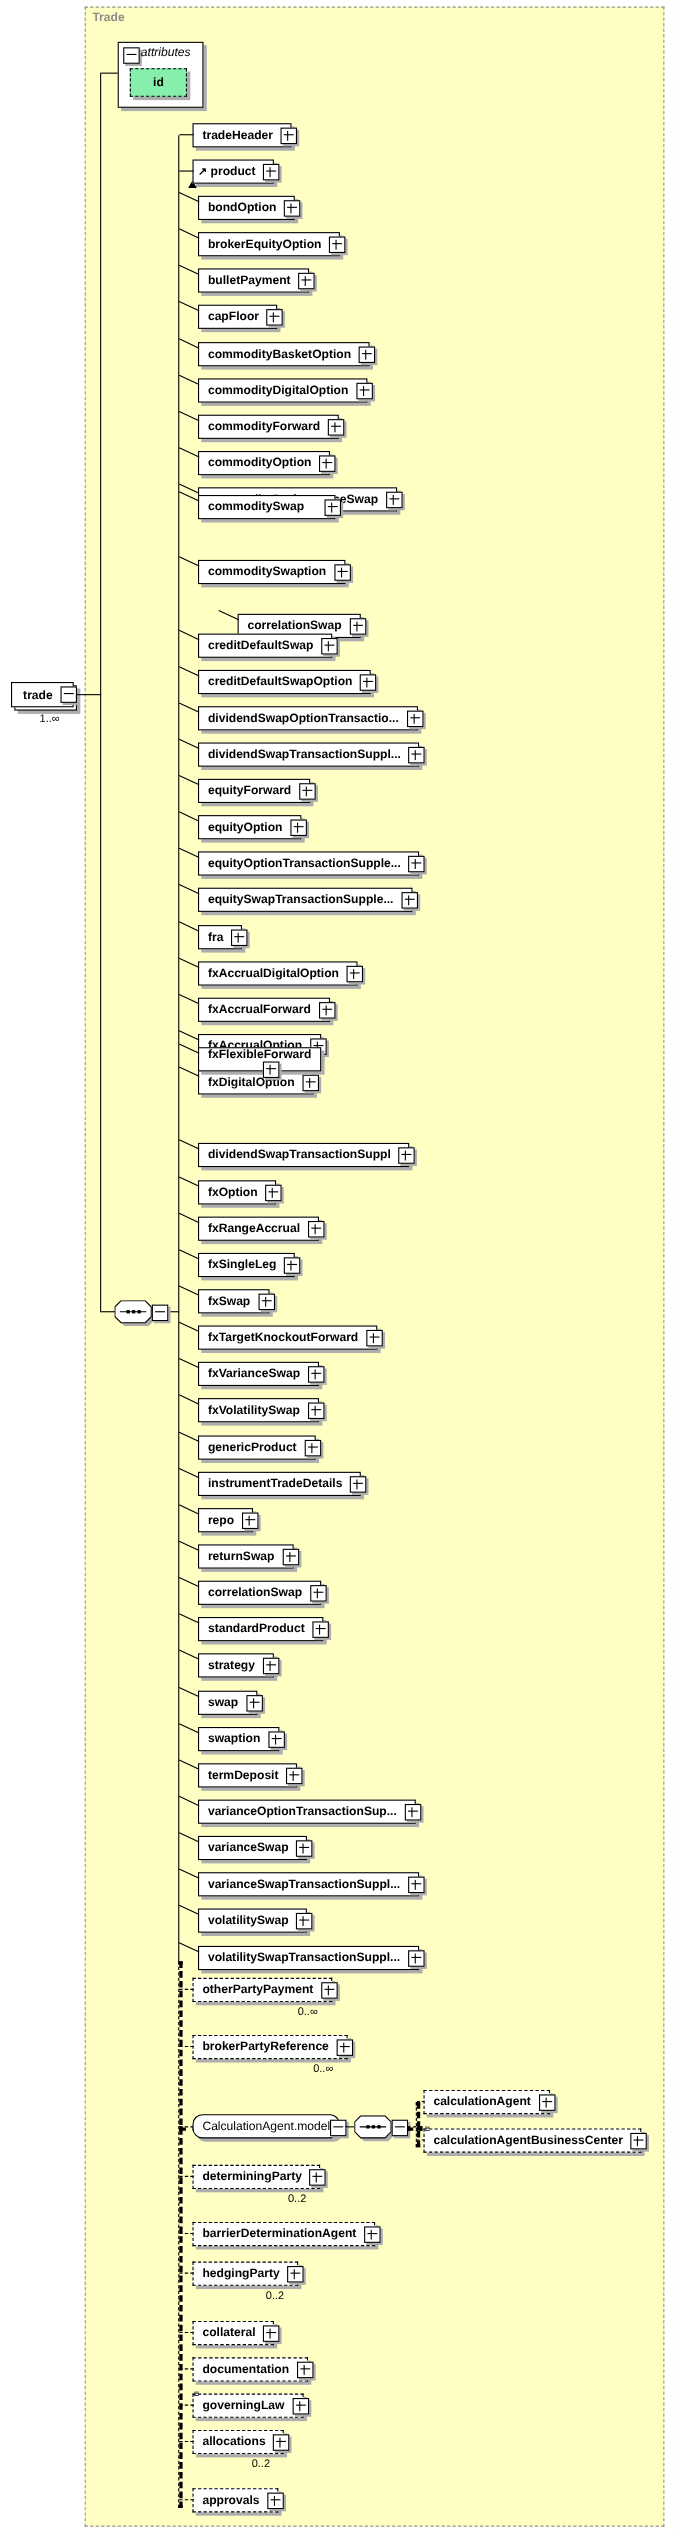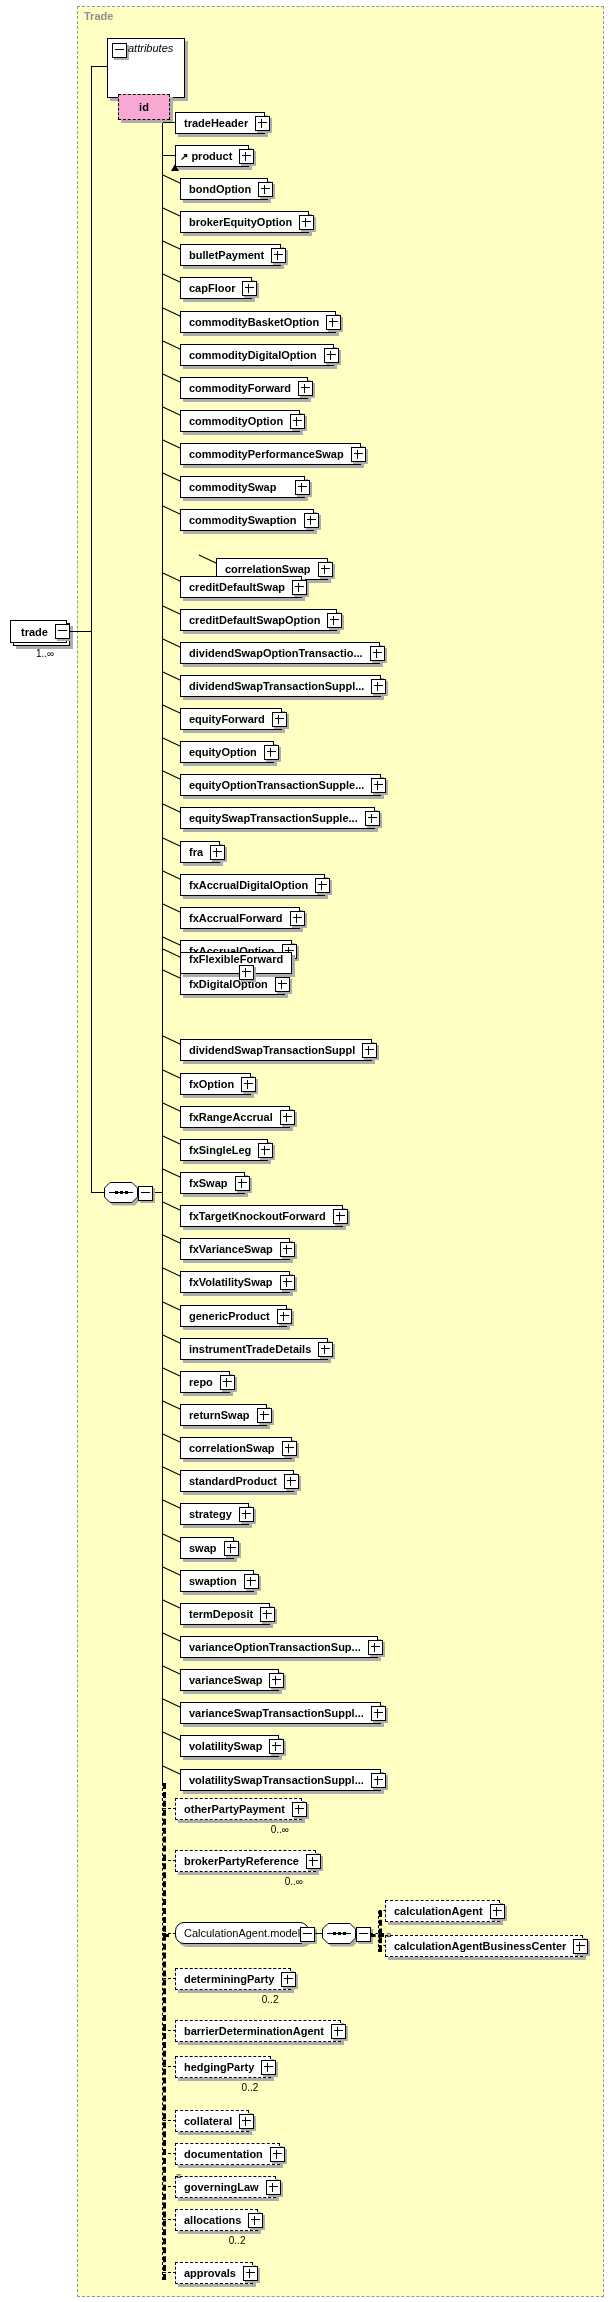--- a/index.html
+++ b/index.html
@@ -40,24 +40,24 @@
   
   .expander{position:relative;width:13px;height:13px;border:1px solid #000;background:#fff;
         margin-left:7px;margin-right:-14px;box-shadow:2px 2px 0 var(--shadow);flex:none;}
   .expander::before{content:"";position:absolute;left:2px;right:2px;top:5px;height:1px;background:#000;}
   .expander.plus::after{content:"";position:absolute;top:2px;bottom:2px;left:5px;width:1px;background:#000;}
   .expander.abs{position:absolute;margin:0;}
   
   .attrs-box{position:absolute;left:107px;top:38px;width:76px;height:58px;background:#fff;
         border:1px solid #000;box-shadow:3px 3px 0 var(--shadow);}
   .attrs-label{position:absolute;left:128px;top:42px;font-size:11px;font-style:italic;color:#000;}
-  .attr-node{position:absolute;left:118px;top:62px;width:50px;height:24px;background:#f9a8d4;
+  .attr-node{position:absolute;left:118px;top:62px;width:50px;height:24px;background:#86efac;
         border:1px dashed #000;box-shadow:3px 3px 0 var(--shadow);
         display:flex;align-items:center;justify-content:center;
-        font-size:11px;font-weight:bold;margin-top:32px;}
+        font-size:11px;font-weight:bold;}
   
   .root-node{position:absolute;left:10px;top:620px;height:21px;background:#fff;border:1px solid #000;
         display:flex;align-items:center;padding:0 10px;font-size:11px;font-weight:bold;white-space:nowrap;
         box-shadow:3px 3px 0 -1px #fff, 3px 3px 0 0 #000, 6px 6px 0 0 var(--shadow);}
   .root-occ{position:absolute;left:36px;top:648px;font-size:10px;}
   .subst-arrow{position:absolute;left:171px;top:164px;width:0;height:0;
         border-left:4px solid transparent;border-right:4px solid transparent;
         border-bottom:7px solid #000;}
   .seq-svg{position:absolute;}
 </style>
@@ -177,21 +177,21 @@
     <span class="lbl">commodityOption</span>
     <span class="expander plus"></span>
 
   </div>
     <div class="node node-solid stub-diag" style="top: 443px; left: 180px;">
 
     <span class="lbl">commodityPerformanceSwap</span>
     <span class="expander plus"></span>
 
   </div>
-    <div class="node node-solid stub-diag" style="top: 476px; left: 180px; gap: 12px;">
+    <div class="node node-solid stub-diag" style="top: 450px; left: 180px; gap: 12px;">
 
     <span class="lbl">commoditySwap</span>
     <span class="expander plus"></span>
 
   </div>
     <div class="node node-solid stub-diag" style="top: 509px; left: 180px;">
 
     <span class="lbl">commoditySwaption</span>
     <span class="expander plus"></span>
 

